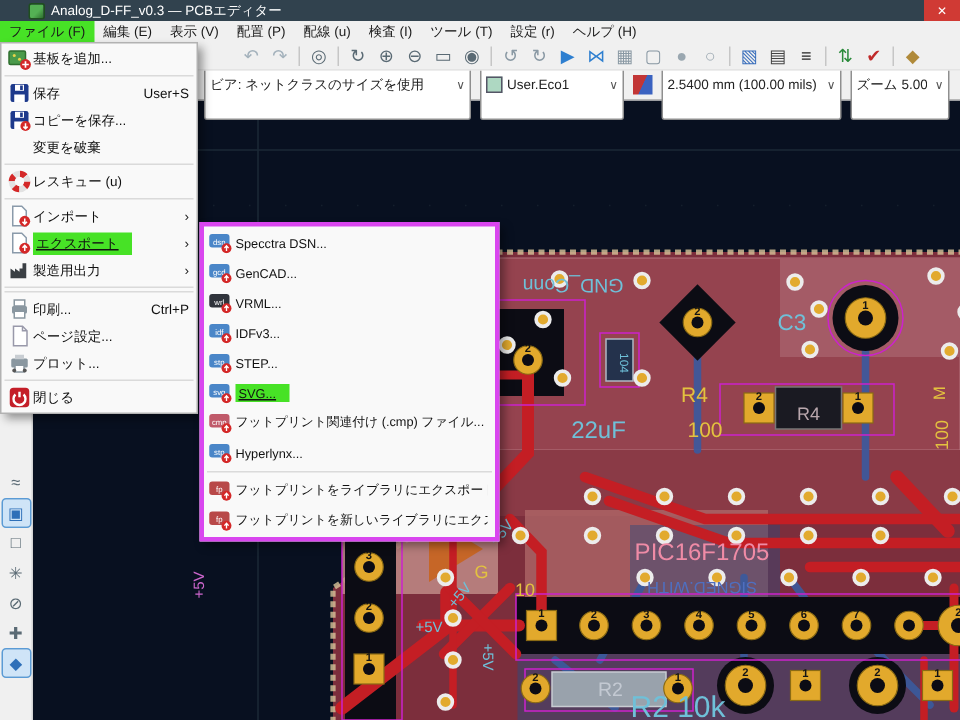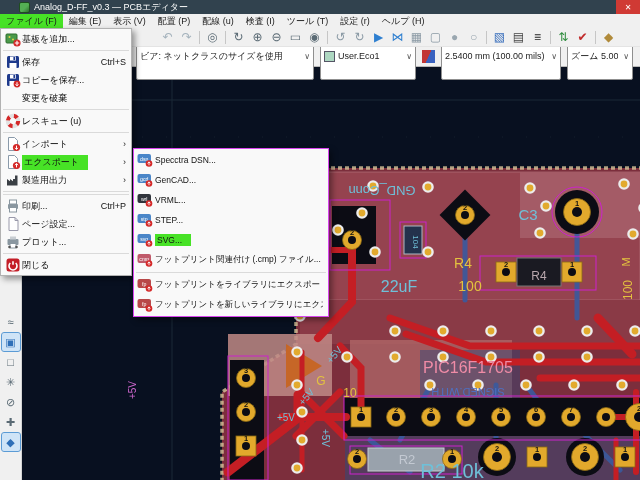--- a/index.html
+++ b/index.html
@@ -31,27 +31,27 @@
     white-space:nowrap;overflow:hidden;flex:none;margin-right:6px;}
   .combo .chev{margin-left:auto;color:#555;font-size:8px;}
   .swatch{width:9px;height:9px;background:#aed8c2;border:1px solid #556;flex:none;}
   .swap{width:13px;height:13px;flex:none;margin-right:6px;
     background:linear-gradient(115deg,#c23636 49%,#3a62c0 51%);}
 
   
   .menu{position:absolute;top:28px;left:0;width:130px;background:#f9f9f9;
     border:1px solid #b2b2b2;box-shadow:3px 3px 6px rgba(0,0,0,.4);z-index:50;padding:1px 0;}
   .submenu{position:absolute;top:148px;left:133px;width:194px;background:#f9f9f9;
-    border:1px solid #d946ef;box-shadow:3px 3px 6px rgba(0,0,0,.4);z-index:51;padding:1px 0;}
+    border:3px solid #d946ef;box-shadow:3px 3px 6px rgba(0,0,0,.4);z-index:51;padding:1px 0;}
   .menu-item{display:flex;align-items:center;height:18px;font-size:9px;color:#111;
     padding:0 5px 0 2px;}
   .submenu .menu-item{height:20px;font-size:8.5px;}
   .mic{width:19px;height:16px;display:flex;align-items:center;justify-content:center;flex:none;}
   .lbl{white-space:nowrap;overflow:hidden;}
-  .lbl.hl-green{padding:1px 9px 1px 2px;}
+  .lbl.hl-green{padding:1px 9px 1px 2px;text-decoration:underline;}
   .sc{margin-left:auto;padding-left:8px;}
   .arrow{margin-left:auto;font-size:9px;color:#222;}
   .msep{height:1px;background:#dadada;margin:2px 2px;}
 
   
   .ltb{position:absolute;left:0;top:66px;bottom:0;width:22px;background:#f0f0f0;
     border-right:1px solid #d4d4d4;z-index:10;display:flex;flex-direction:column;
     align-items:center;padding-top:246px;box-sizing:border-box;}
   .lti{width:18px;height:18px;margin:1px 0;border-radius:2px;display:flex;
     align-items:center;justify-content:center;font-size:11px;color:#5a6a74;}
@@ -368,21 +368,21 @@
     <div class="menu-item">
       <span class="mic">
         <svg width="16" height="16" viewBox="0 0 16 16">
           <rect x="2" y="2" width="12" height="12" rx="1.5" fill="#1e3a8c"></rect>
           <rect x="5" y="2.5" width="6" height="4" fill="#fff"></rect>
           <rect x="8.4" y="3" width="1.8" height="3" fill="#1e3a8c"></rect>
           <rect x="4.5" y="9" width="7" height="5" fill="#fff"></rect>
         </svg>
       </span>
       <span class="lbl">保存</span>
-      <span class="sc">Ctrl+S</span>
+      <span class="sc">User+S</span>
     </div>
     <div class="menu-item">
       <span class="mic">
         <svg width="16" height="16" viewBox="0 0 16 16">
           <rect x="2" y="2" width="12" height="12" rx="1.5" fill="#1e3a8c"></rect>
           <rect x="5" y="2.5" width="6" height="4" fill="#fff"></rect>
           <rect x="8.4" y="3" width="1.8" height="3" fill="#1e3a8c"></rect>
           <rect x="4.5" y="9" width="7" height="5" fill="#fff"></rect>
           <circle cx="12" cy="12" r="3.4" fill="#d42828"></circle>
           <path d="M12 10.2v3.6M10.6 12.4l1.4 1.4 1.4-1.4" stroke="#fff" stroke-width="1" fill="none"></path>
@@ -515,20 +515,31 @@
           <circle cx="12" cy="10.5" r="3.3" fill="#d42828"></circle>
           <path d="M12 12.3V8.9M10.6 10.4l1.4-1.5 1.4 1.5" stroke="#fff" stroke-width="0.9" fill="none"></path>
         </svg>
       </span>
       <span class="lbl">VRML...</span>
     </div>
     <div class="menu-item">
       <span class="mic">
         <svg width="17" height="14" viewBox="0 0 17 14">
           <rect x="0.5" y="1" width="13.5" height="9" rx="2" fill="#4a86c8"></rect>
+          <text x="7.2" y="8" font-size="5.2" fill="#fff" text-anchor="middle">idf</text>
+          <circle cx="12" cy="10.5" r="3.3" fill="#d42828"></circle>
+          <path d="M12 12.3V8.9M10.6 10.4l1.4-1.5 1.4 1.5" stroke="#fff" stroke-width="0.9" fill="none"></path>
+        </svg>
+      </span>
+      <span class="lbl">IDFv3...</span>
+    </div>
+    <div class="menu-item">
+      <span class="mic">
+        <svg width="17" height="14" viewBox="0 0 17 14">
+          <rect x="0.5" y="1" width="13.5" height="9" rx="2" fill="#4a86c8"></rect>
           <text x="7.2" y="8" font-size="5.2" fill="#fff" text-anchor="middle">stp</text>
           <circle cx="12" cy="10.5" r="3.3" fill="#d42828"></circle>
           <path d="M12 12.3V8.9M10.6 10.4l1.4-1.5 1.4 1.5" stroke="#fff" stroke-width="0.9" fill="none"></path>
         </svg>
       </span>
       <span class="lbl">STEP...</span>
     </div>
     <div class="menu-item">
       <span class="mic">
         <svg width="17" height="14" viewBox="0 0 17 14">
@@ -544,20 +555,31 @@
       <span class="mic">
         <svg width="17" height="14" viewBox="0 0 17 14">
           <rect x="0.5" y="1" width="13.5" height="9" rx="2" fill="#c05a6a"></rect>
           <text x="7.2" y="8" font-size="5.2" fill="#fff" text-anchor="middle">cmp</text>
           <circle cx="12" cy="10.5" r="3.3" fill="#d42828"></circle>
           <path d="M12 12.3V8.9M10.6 10.4l1.4-1.5 1.4 1.5" stroke="#fff" stroke-width="0.9" fill="none"></path>
         </svg>
       </span>
       <span class="lbl">フットプリント関連付け (.cmp) ファイル...</span>
     </div>
+    <div class="menu-item">
+      <span class="mic">
+        <svg width="17" height="14" viewBox="0 0 17 14">
+          <rect x="0.5" y="1" width="13.5" height="9" rx="2" fill="#4a86c8"></rect>
+          <text x="7.2" y="8" font-size="5.2" fill="#fff" text-anchor="middle">stp</text>
+          <circle cx="12" cy="10.5" r="3.3" fill="#d42828"></circle>
+          <path d="M12 12.3V8.9M10.6 10.4l1.4-1.5 1.4 1.5" stroke="#fff" stroke-width="0.9" fill="none"></path>
+        </svg>
+      </span>
+      <span class="lbl">Hyperlynx...</span>
+    </div>
     <div class="msep"></div>
     <div class="menu-item">
       <span class="mic">
         <svg width="17" height="14" viewBox="0 0 17 14">
           <rect x="0.5" y="1" width="13.5" height="9" rx="2" fill="#b84848"></rect>
           <text x="7.2" y="8" font-size="5.2" fill="#fff" text-anchor="middle">fp</text>
           <circle cx="12" cy="10.5" r="3.3" fill="#d42828"></circle>
           <path d="M12 12.3V8.9M10.6 10.4l1.4-1.5 1.4 1.5" stroke="#fff" stroke-width="0.9" fill="none"></path>
         </svg>
       </span>

